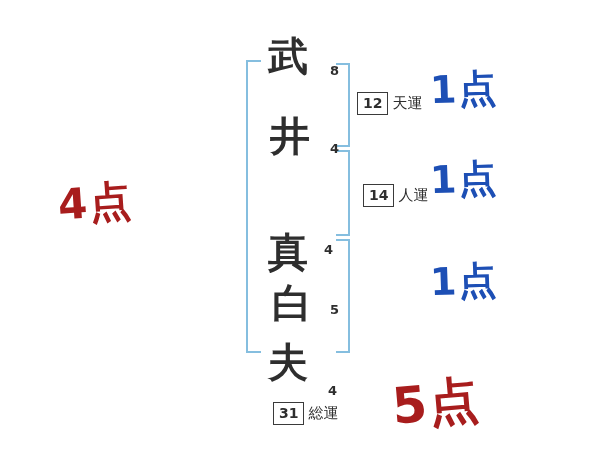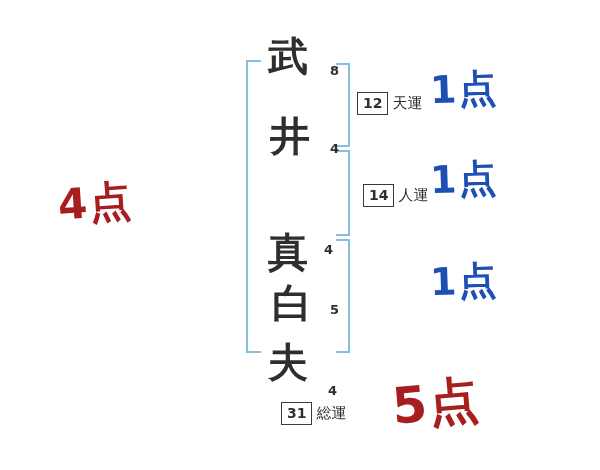--- a/index.html
+++ b/index.html
@@ -117,21 +117,21 @@
     <span class="flabel">天運</span>
   </div>
 
   <div class="fbox" style="left:357px; top:184px;padding-left:6px;">
     <span class="boxnum">14</span>
     <span class="flabel">人運</span>
   </div>
 
 
 
-  <div class="fbox" style="left:281px; top:402px;">
+  <div class="fbox" style="left:273px; top:402px;">
     <span class="boxnum">31</span>
     <span class="flabel">総運</span>
   </div>
 
   <div class="score-blue" style="left:430px; top:70px;">1点</div>
   <div class="score-blue" style="left:430px; top:160px;">1点</div>
   <div class="score-blue" style="left:430px; top:262px;">1点</div>
 
   <div class="score-red" style="left:58px; top:182px;">4点</div>
   <div class="score-red big" style="left:392px; top:378px;">5点</div>

